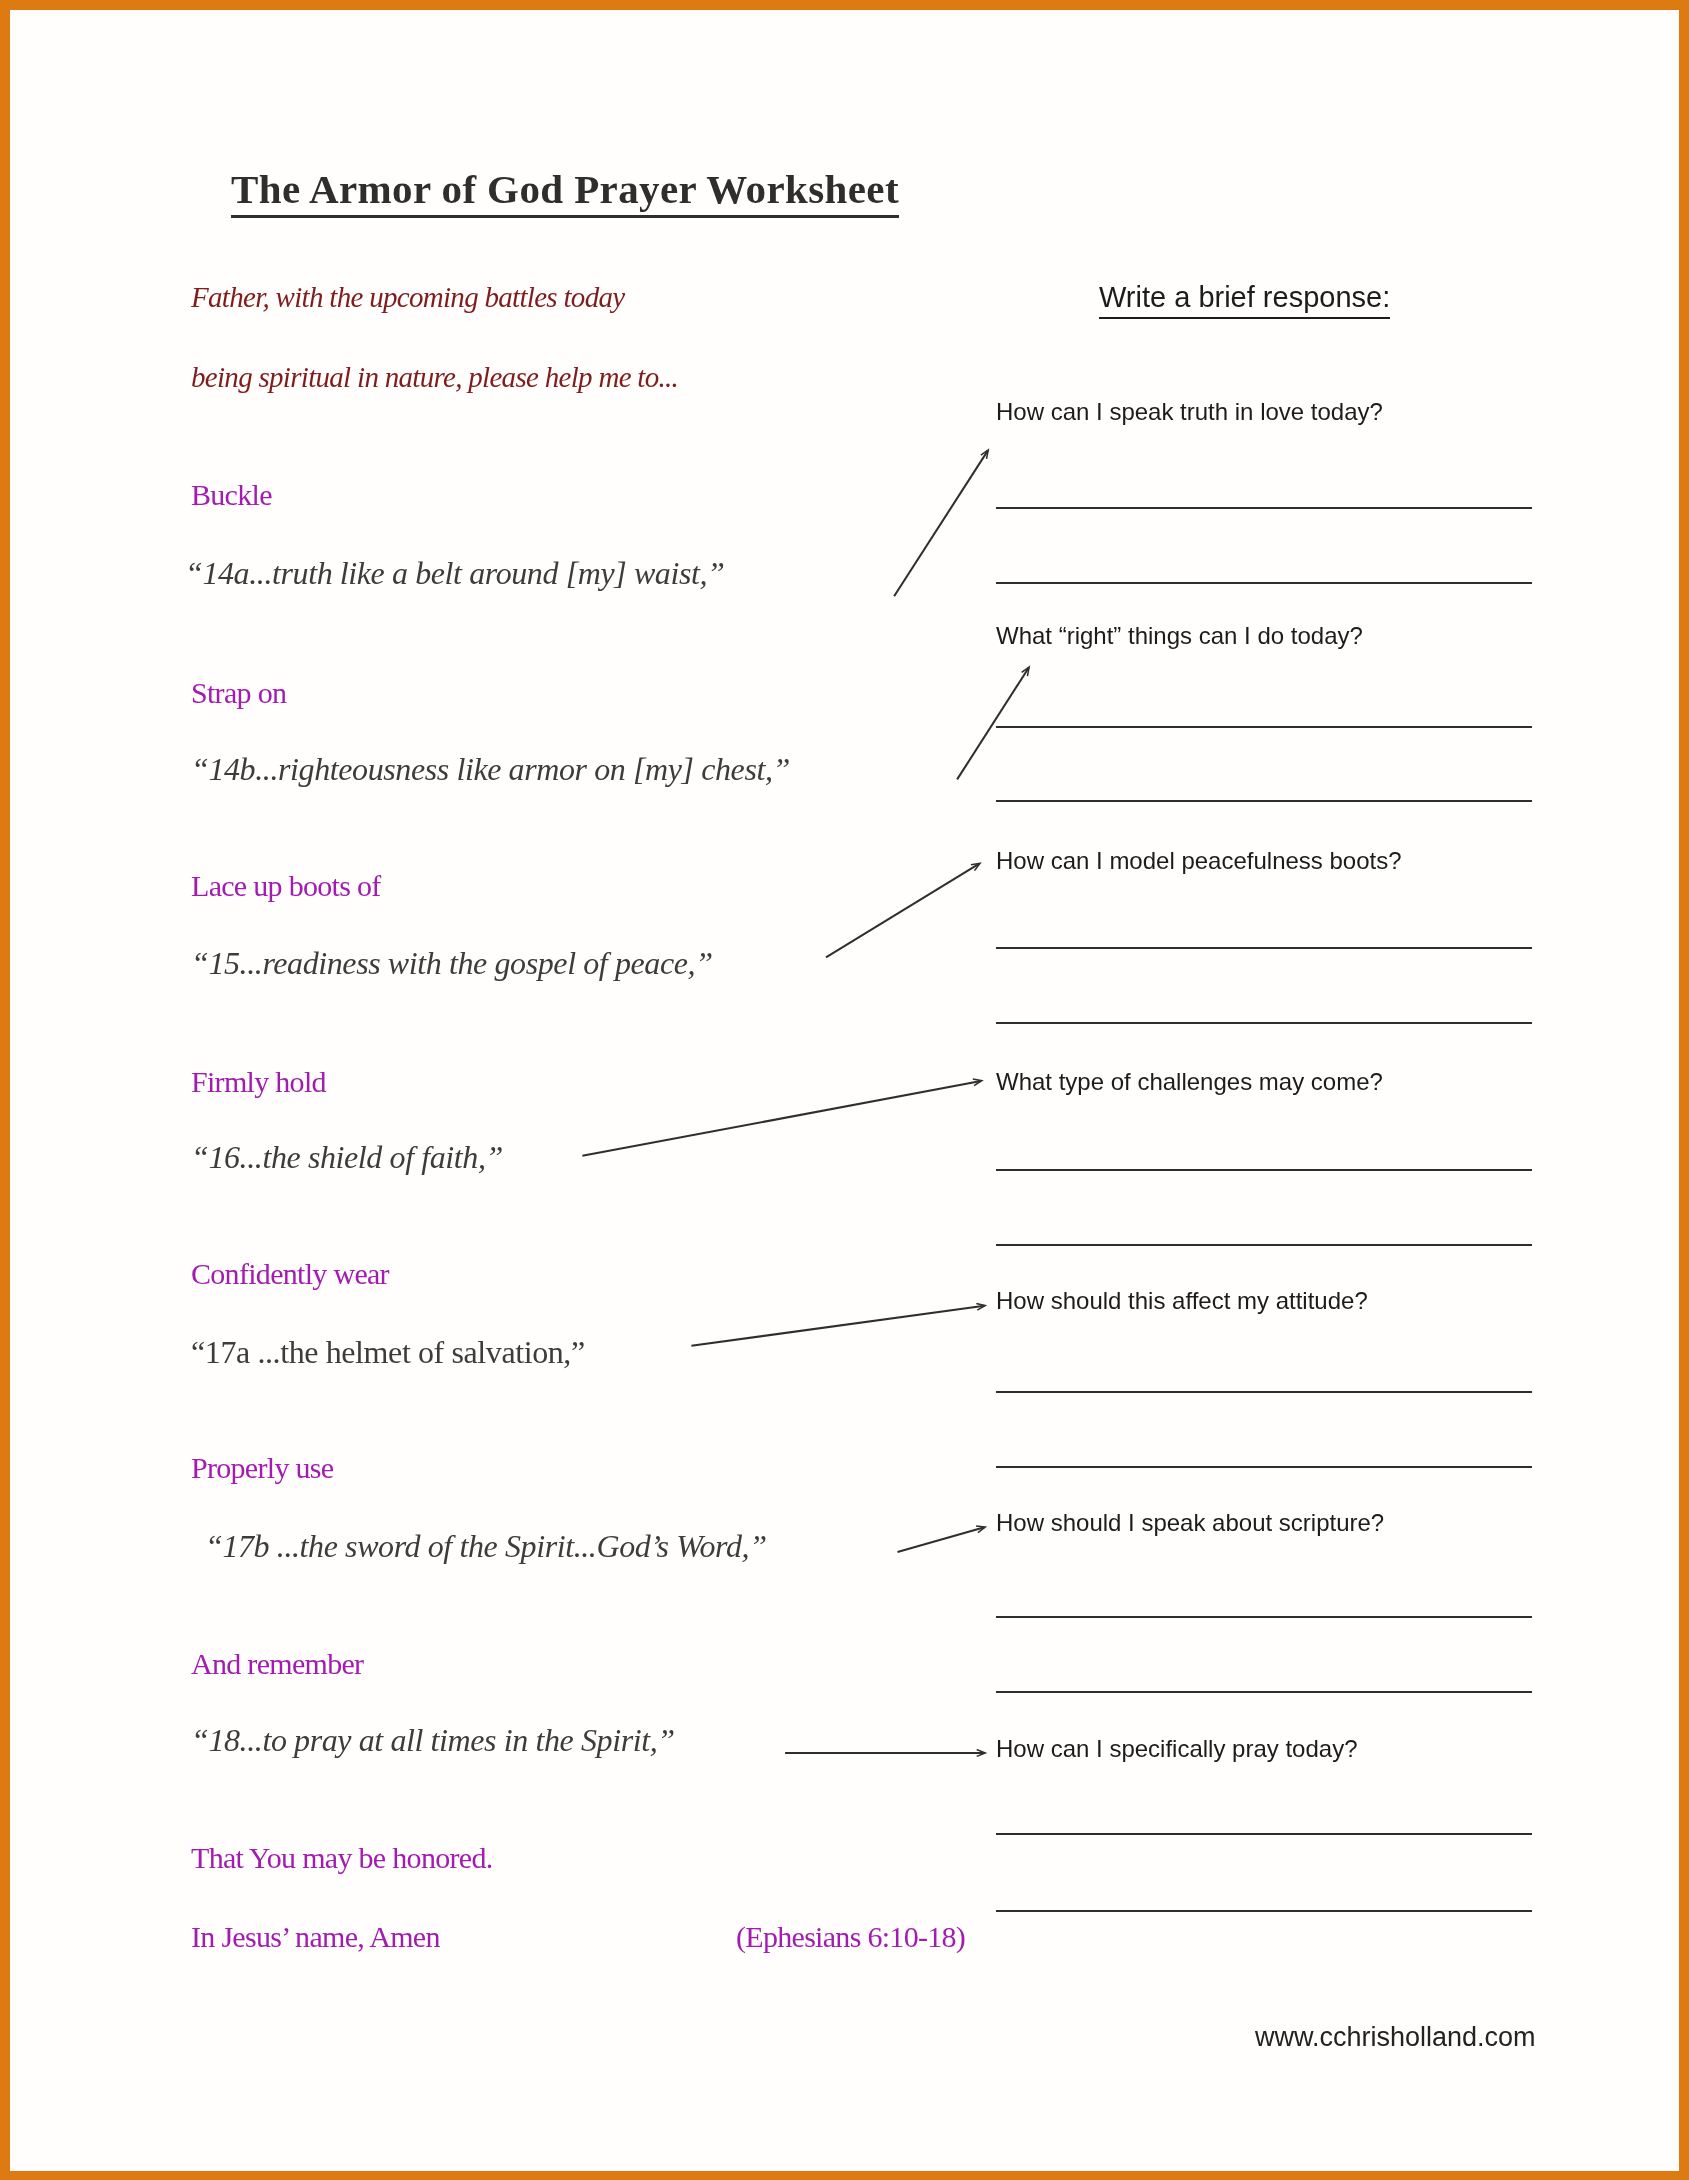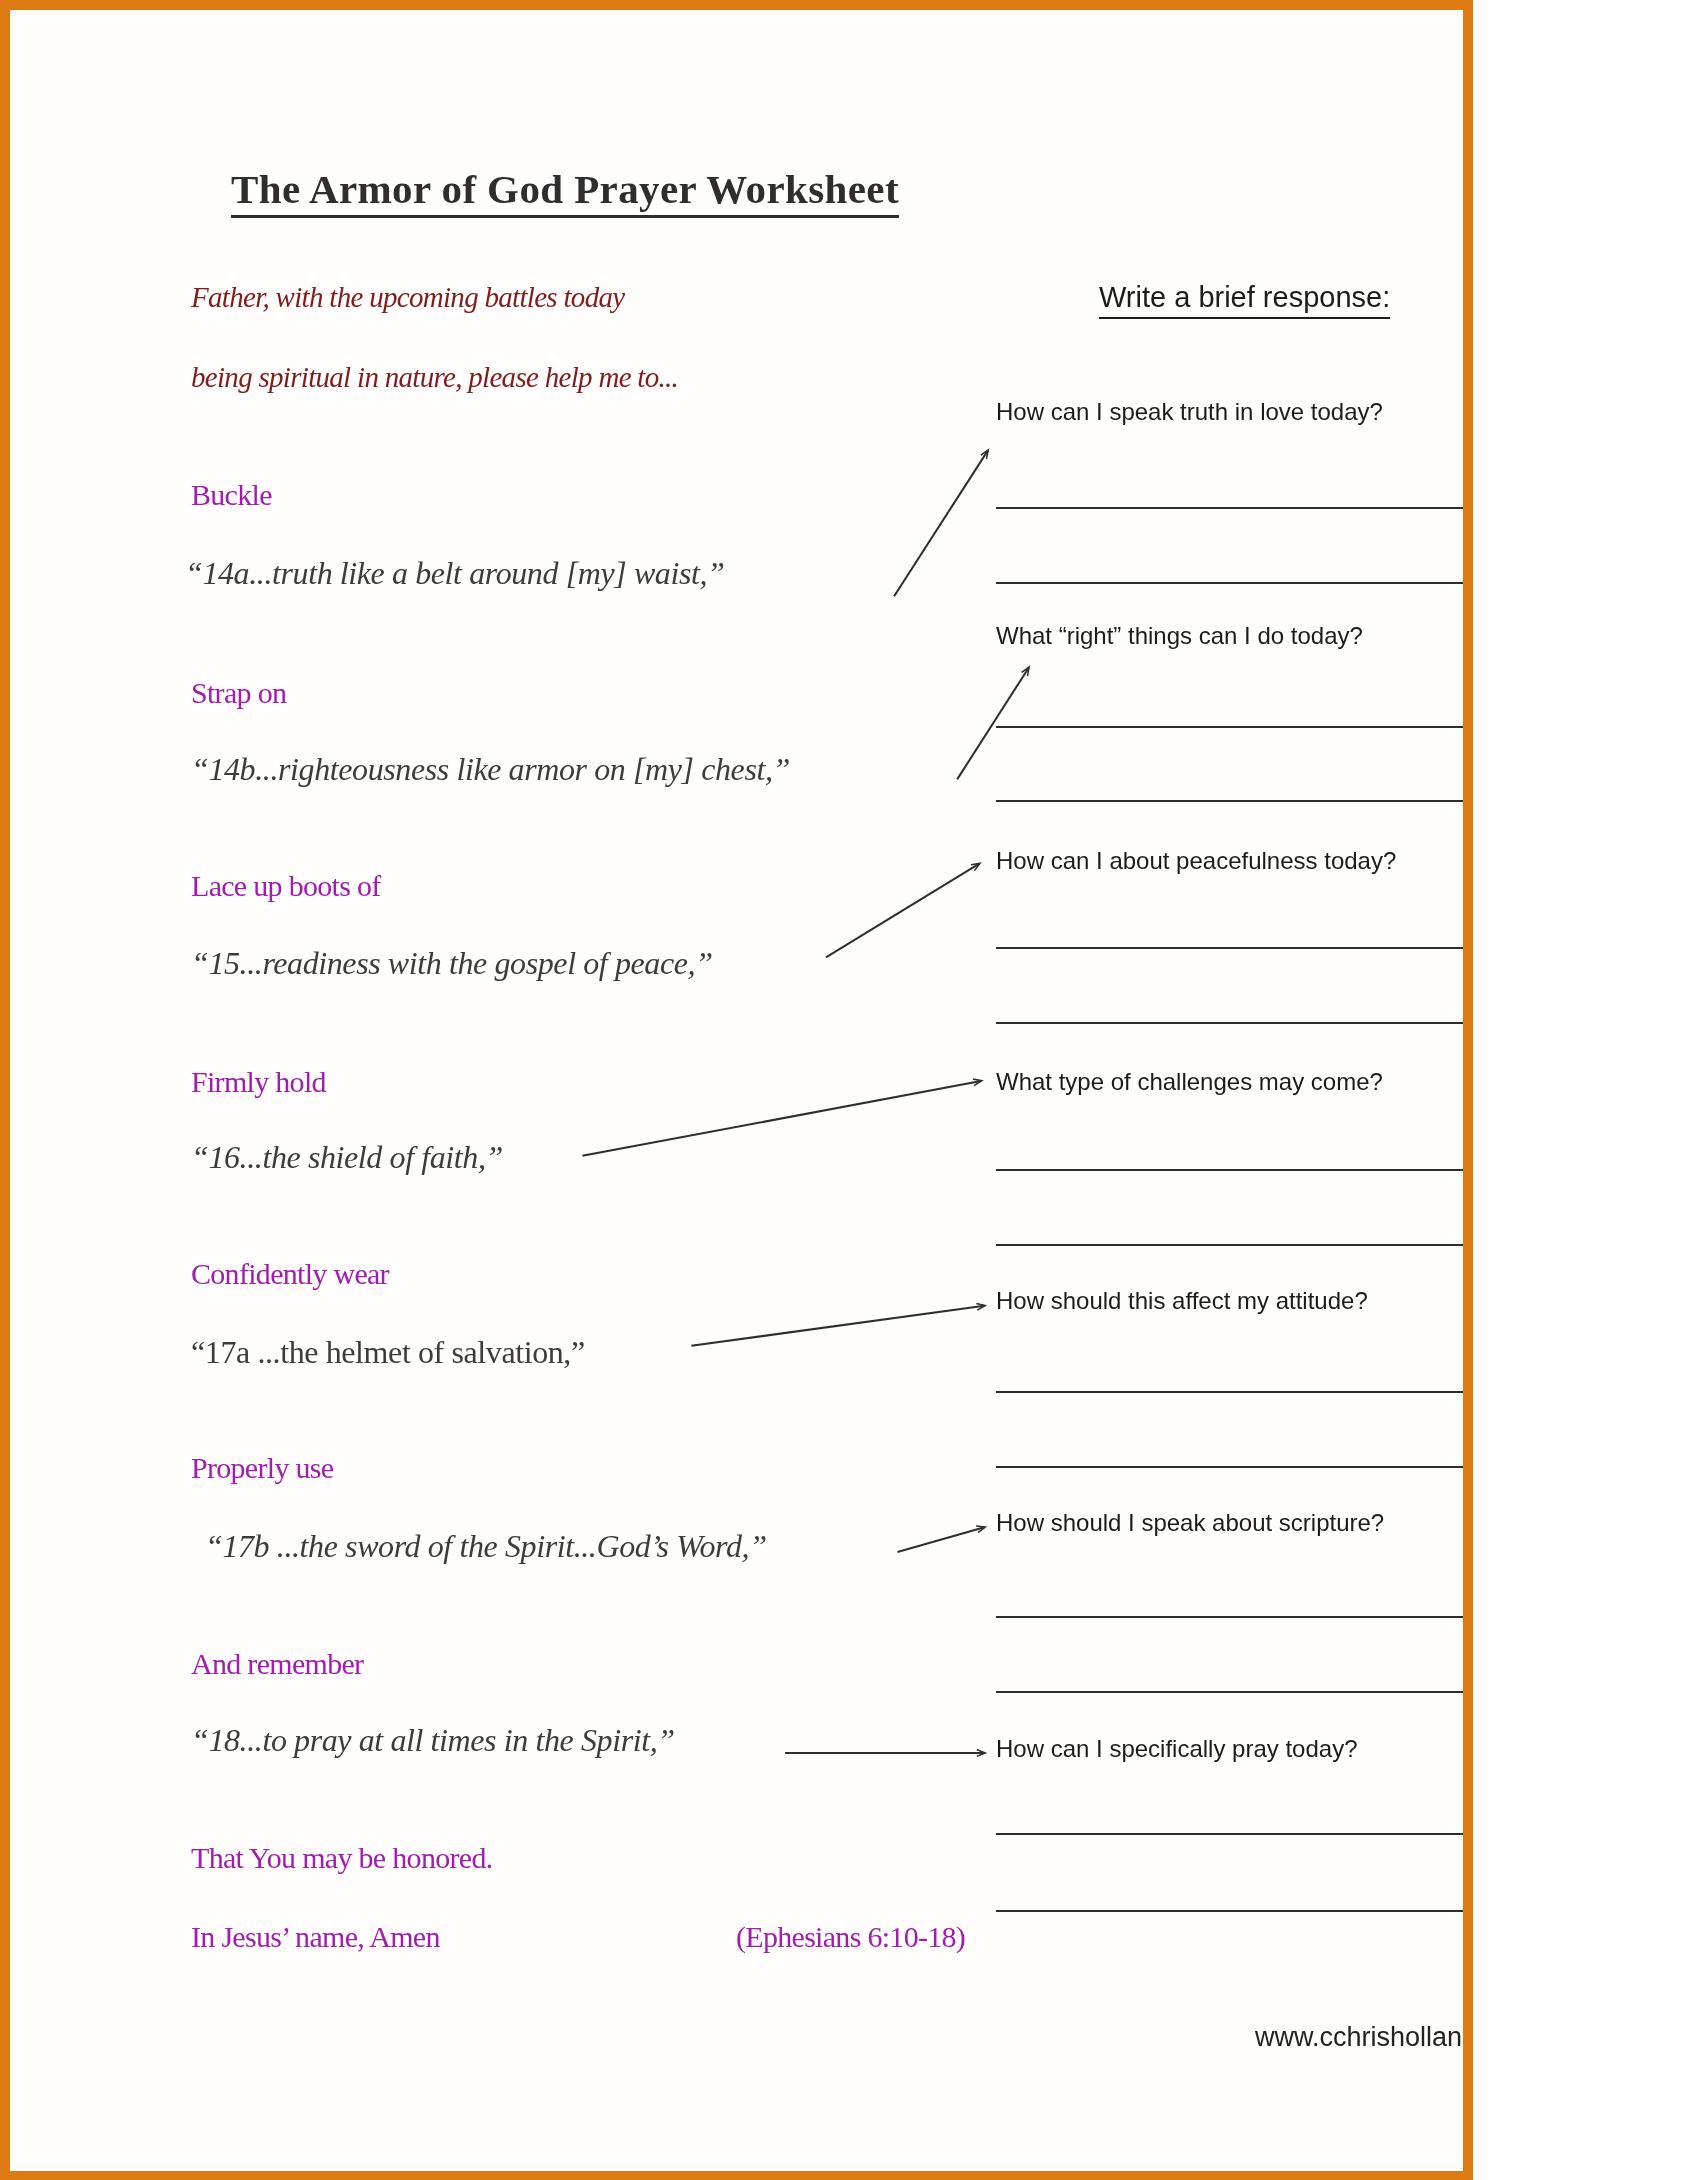--- a/index.html
+++ b/index.html
@@ -1,18 +1,18 @@
 <!DOCTYPE html>
 <html style="font-size:13.6px"><head>
 <meta charset="utf-8">
 <style>
   html,body{margin:0;padding:0;background:#ffffff;}
   .page{
     position:relative;
-    width:1473px;height:2181px;
+    width:1689px;height:2181px;
     box-sizing:border-box;
     background:#fffefd;
     border:10.2px solid #dd7a12;
     overflow:hidden;
     font-family:"Liberation Serif","DejaVu Serif",serif;
     color:#3a3a3a;
   }
   .abs{position:absolute;white-space:nowrap;}
   .title{
     font-size:41px;font-weight:bold;color:#2e2e2e;
@@ -83,21 +83,21 @@
   </div>
 
   <div class="abs sans question" style="left:986px;top:388px;">How can I speak truth in love today?</div>
   <div class="resp-line" style="left:986px;top:497px;"></div>
   <div class="resp-line" style="left:986px;top:572px;"></div>
 
   <div class="abs sans question" style="left:986px;top:612px;">What “right” things can I do today?</div>
   <div class="resp-line" style="left:986px;top:716px;"></div>
   <div class="resp-line" style="left:986px;top:790px;"></div>
 
-  <div class="abs sans question" style="left:986px;top:837px;">How can I about peacefulness today?</div>
+  <div class="abs sans question" style="left:986px;top:837px;">How can I model peacefulness boots?</div>
   <div class="resp-line" style="left:986px;top:937px;"></div>
   <div class="resp-line" style="left:986px;top:1012px;"></div>
 
   <div class="abs sans question" style="left:986px;top:1058px;">What type of challenges may come?</div>
   <div class="resp-line" style="left:986px;top:1159px;"></div>
   <div class="resp-line" style="left:986px;top:1234px;"></div>
 
   <div class="abs sans question" style="left:986px;top:1277px;">How should this affect my attitude?</div>
   <div class="resp-line" style="left:986px;top:1381px;"></div>
   <div class="resp-line" style="left:986px;top:1456px;"></div>

